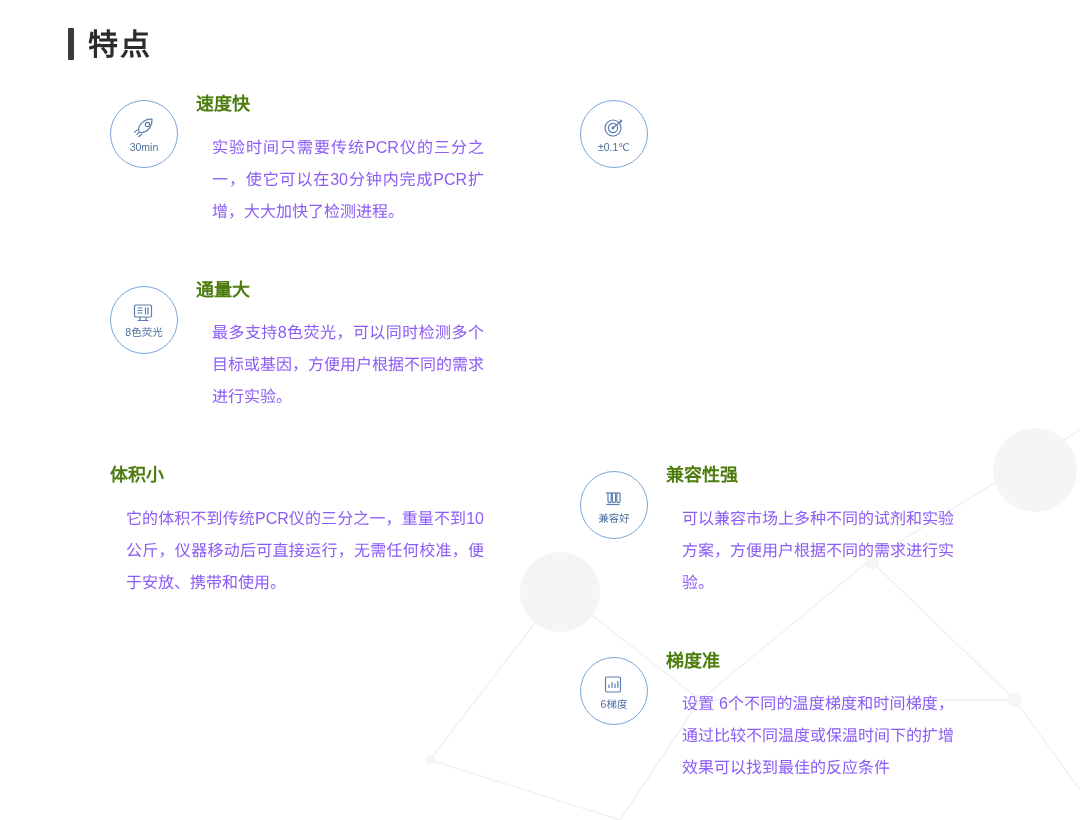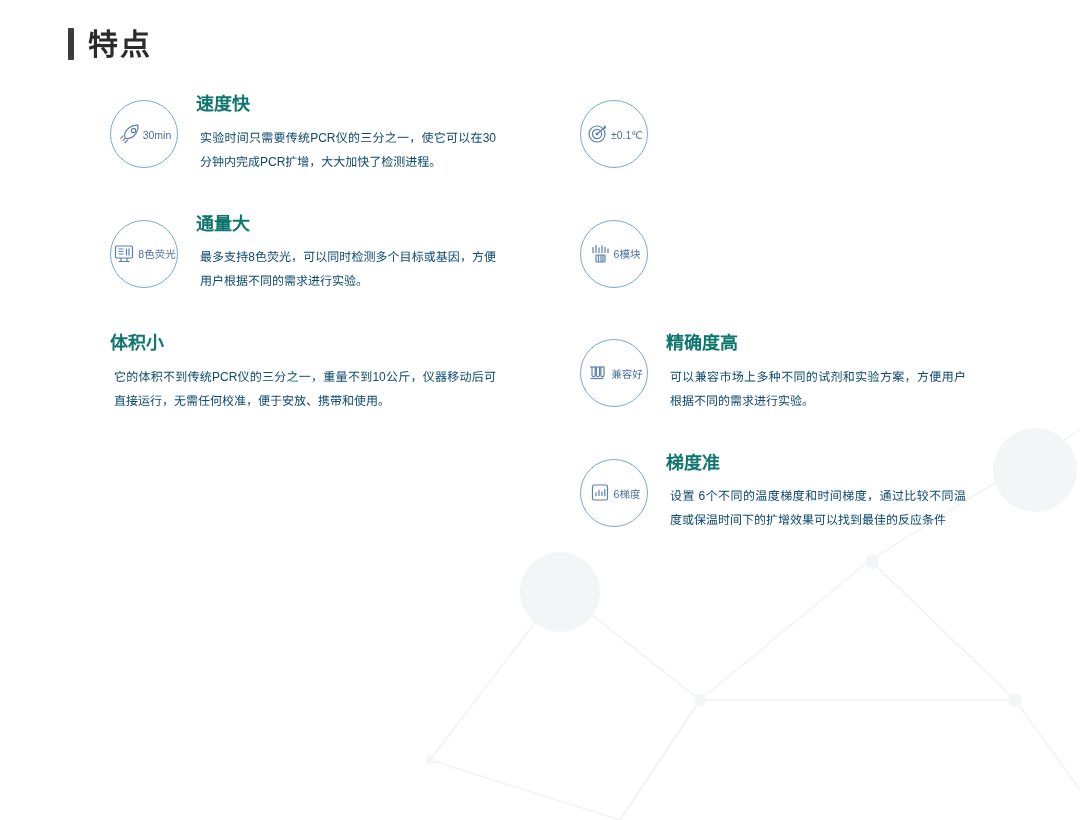--- a/index.html
+++ b/index.html
@@ -66,21 +66,21 @@
     margin-bottom: 36px;
   }
   .badge {
     flex: 0 0 auto;
     width: 68px;
     height: 68px;
     border-radius: 50%;
     border: 1.5px solid #7aa6d6;
     box-sizing: border-box;
     display: flex;
-    flex-direction: row;
+    flex-direction: column;
     align-items: center;
     justify-content: center;
     color: #5b7fae;
     background: #ffffff;
     margin-top: 6px;
   }
   .badge svg {
     display: block;
   }
   .badge-label {
@@ -90,29 +90,29 @@
     line-height: 1;
     white-space: nowrap;
   }
   .ftext {
     flex: 1 1 auto;
     min-width: 0;
   }
   .fhead {
     font-size: 18px;
     font-weight: bold;
-    color: #0f766e;
+    color: #4d7c0f;
     margin: 0 0 10px 0;
     line-height: 1.2;
   }
   .fbody {
-    font-size: 12px;
+    font-size: 16px;
     line-height: 2.0;
-    color: #0c4a6e;
-    margin: 4px;
+    color: #8b5cf6;
+    margin: 16px;
     text-align: justify;
   }
 </style>
 </head>
 <body>
 
 <svg class="bg-deco" viewBox="0 0 1080 820" aria-hidden="true">
   <g stroke="#f0f1f3" stroke-width="1.4" fill="none">
     <line x1="1080" y1="430" x2="870" y2="560"></line>
     <line x1="870" y1="560" x2="1015" y2="700"></line>
@@ -181,28 +181,20 @@
         </svg>
         <div class="badge-label">8色荧光</div>
       </div>
       <div class="ftext">
         <h3 class="fhead">通量大</h3>
         <p class="fbody">最多支持8色荧光，可以同时检测多个目标或基因，方便用户根据不同的需求进行实验。</p>
       </div>
     </div>
 
     <div class="feature">
-      <div class="badge">
-        <svg width="26" height="24" viewBox="0 0 26 24" fill="none" stroke="#5b7fae" stroke-width="1.2">
-          <path d="M5 5v6M8 3v8M11 5.5v5.5M14 3.5v7.5M17 5v6M20 6.5v4.5"></path>
-          <rect x="8" y="13" width="9" height="7" rx="0.8"></rect>
-          <path d="M10.5 13v7M13 13v7M15 13v7"></path>
-        </svg>
-        <div class="badge-label">6模块</div>
-      </div>
     </div>
 
     <div class="feature">
       <div class="ftext">
         <h3 class="fhead">体积小</h3>
         <p class="fbody">它的体积不到传统PCR仪的三分之一，重量不到10公斤，仪器移动后可直接运行，无需任何校准，便于安放、携带和使用。</p>
       </div>
     </div>
 
     <div class="feature">
@@ -210,21 +202,21 @@
         <svg width="26" height="24" viewBox="0 0 26 24" fill="none" stroke="#5b7fae" stroke-width="1.2">
           <path d="M5 6h14"></path>
           <path d="M7 6v8a1.6 1.6 0 003.2 0V6"></path>
           <path d="M11.4 6v8a1.6 1.6 0 003.2 0V6"></path>
           <path d="M15.8 6v8a1.6 1.6 0 003.2 0V6"></path>
           <path d="M5.5 17.5h13"></path>
         </svg>
         <div class="badge-label">兼容好</div>
       </div>
       <div class="ftext">
-        <h3 class="fhead">精确度高</h3>
+        <h3 class="fhead">兼容性强</h3>
         <p class="fbody">可以兼容市场上多种不同的试剂和实验方案，方便用户根据不同的需求进行实验。</p>
       </div>
     </div>
 
     <div class="feature">
     </div>
 
     <div class="feature">
       <div class="badge">
         <svg width="26" height="24" viewBox="0 0 26 24" fill="none" stroke="#5b7fae" stroke-width="1.2">

